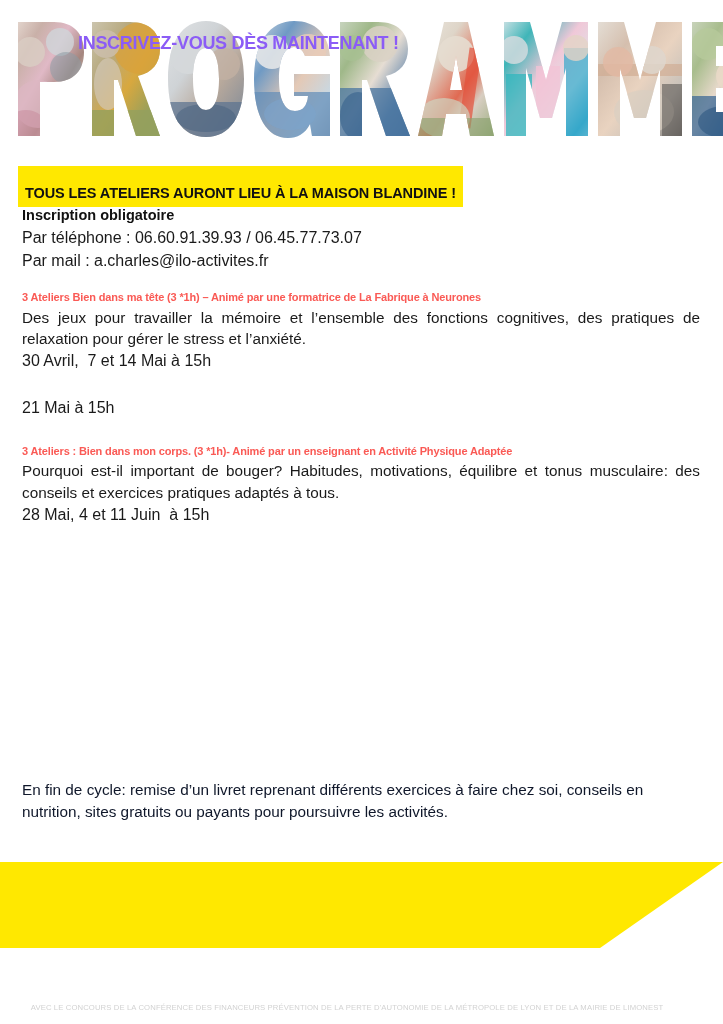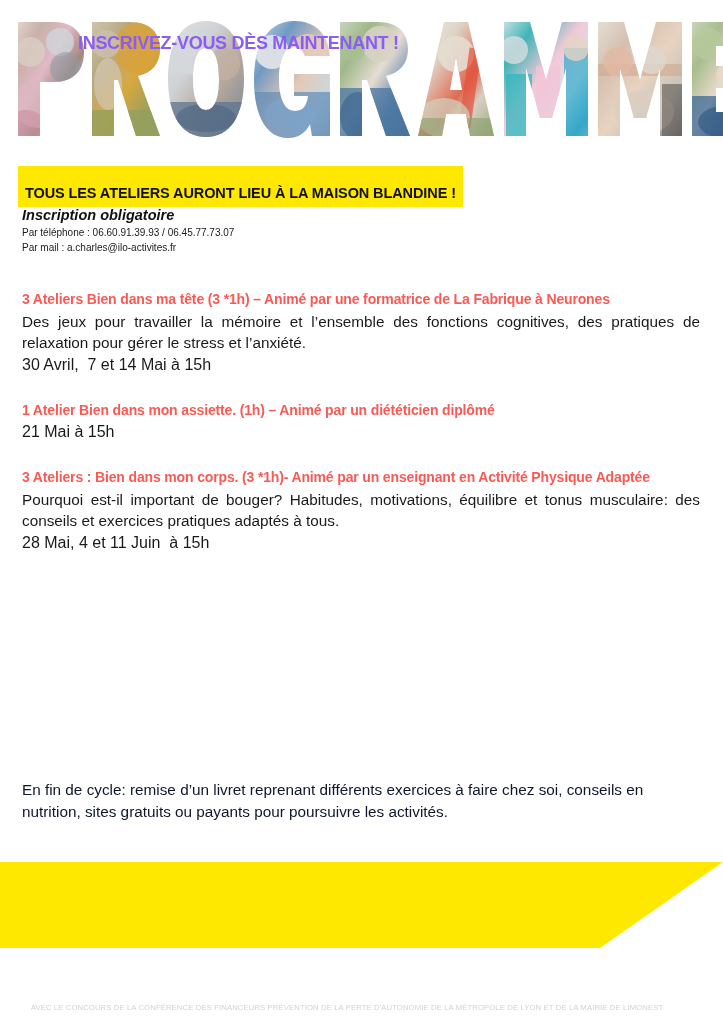--- a/index.html
+++ b/index.html
@@ -67,43 +67,42 @@
     left: 22px;
     top: 205px;
     width: 680px;
   }
   .inscription .insc-title {
     font-size: 14.5px;
     font-weight: bold;
     color: #111111;
     line-height: 1.45;
     margin: 0;
-    font-style: italic;
   }
   .inscription .insc-line {
-    font-size: 10px;
+    font-size: 16px;
     font-weight: normal;
     color: #1a1a1a;
     line-height: 1.45;
     margin: 0;
   }
 
   
   .sections {
     position: absolute;
     left: 22px;
     top: 290px;
     width: 678px;
   }
   .section { margin-bottom: 24px; }
   .section:last-child { margin-bottom: 0; }
 
   .sec-heading {
     color: #fa5a55;
-    font-size: 14px;
+    font-size: 11px;
     font-weight: bold;
     line-height: 1.33;
     margin: 0 0 2px 0;
     letter-spacing: -0.15px;
   }
   .sec-body {
     font-size: 15.3px;
     font-weight: normal;
     color: #1a1a1a;
     line-height: 1.42;
@@ -412,21 +411,20 @@
 
   <div class="sections">
 
     <div class="section">
       <p class="sec-heading">3 Ateliers Bien dans ma tête  (3 *1h) – Animé par une formatrice de La Fabrique à Neurones</p>
       <p class="sec-body">Des jeux pour travailler la mémoire et l’ensemble des fonctions cognitives, des pratiques de relaxation pour gérer le stress et l’anxiété.</p>
       <p class="sec-dates">30 Avril,  7 et 14 Mai à 15h</p>
     </div>
 
     <div class="section">
-      <p class="sec-heading">1 Atelier Bien dans mon assiette. (1h) – Animé par un diététicien diplômé</p>
       <p class="sec-dates">21 Mai à 15h</p>
     </div>
 
     <div class="section">
       <p class="sec-heading">3 Ateliers : Bien dans mon corps. (3 *1h)- Animé par un enseignant en Activité Physique Adaptée</p>
       <p class="sec-body">Pourquoi est-il important de bouger? Habitudes, motivations, équilibre et tonus musculaire: des conseils et exercices pratiques adaptés à tous.</p>
       <p class="sec-dates">28 Mai, 4 et 11 Juin  à 15h</p>
     </div>
 
   </div>

